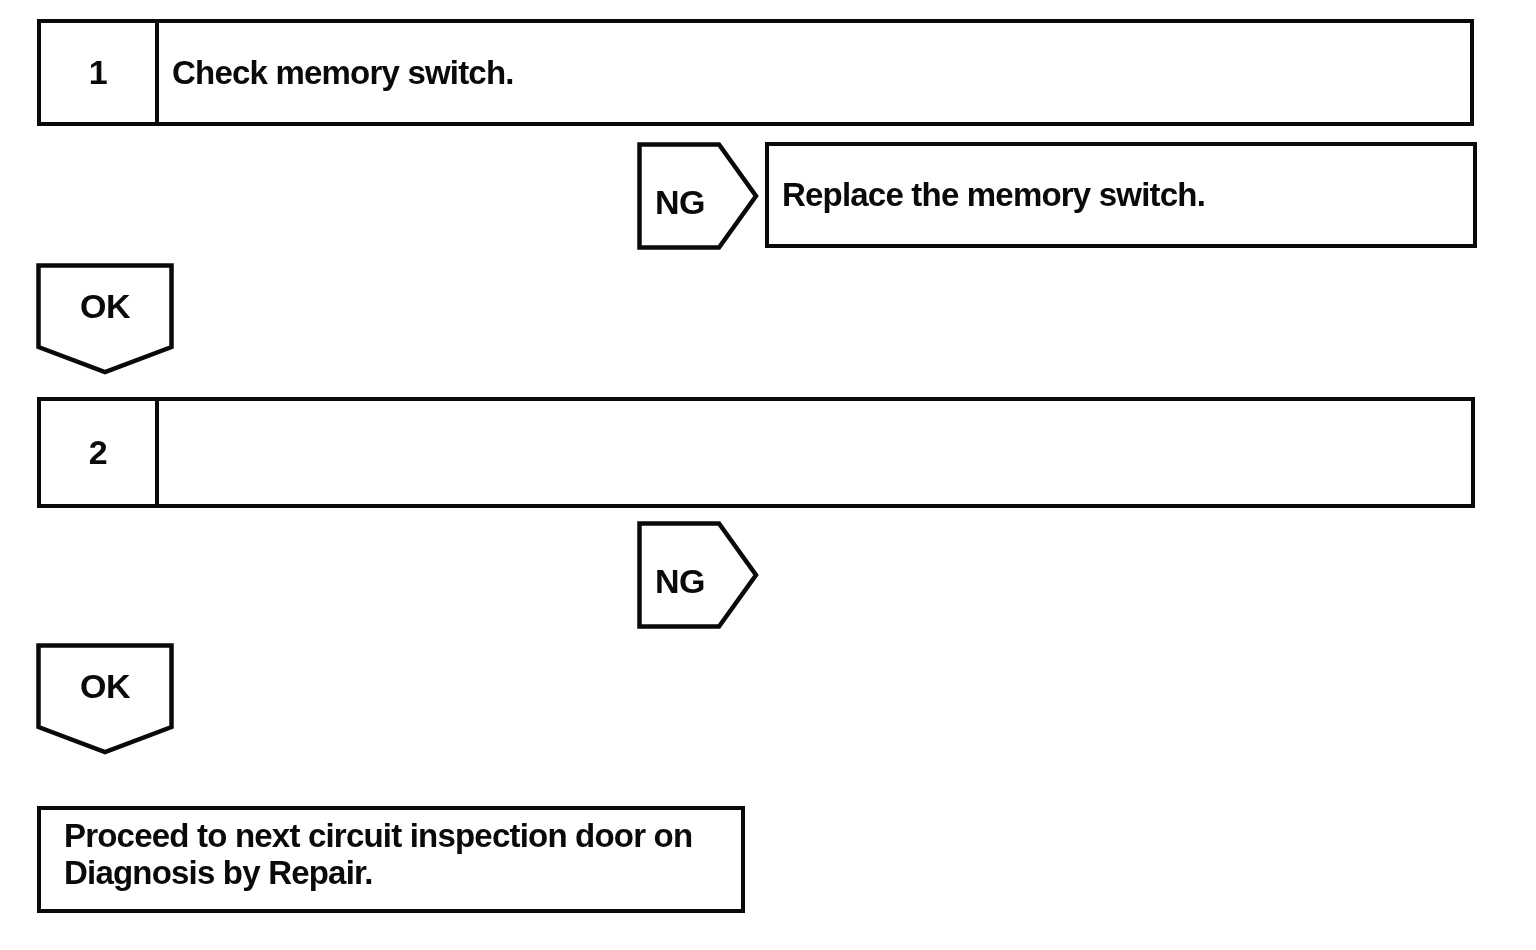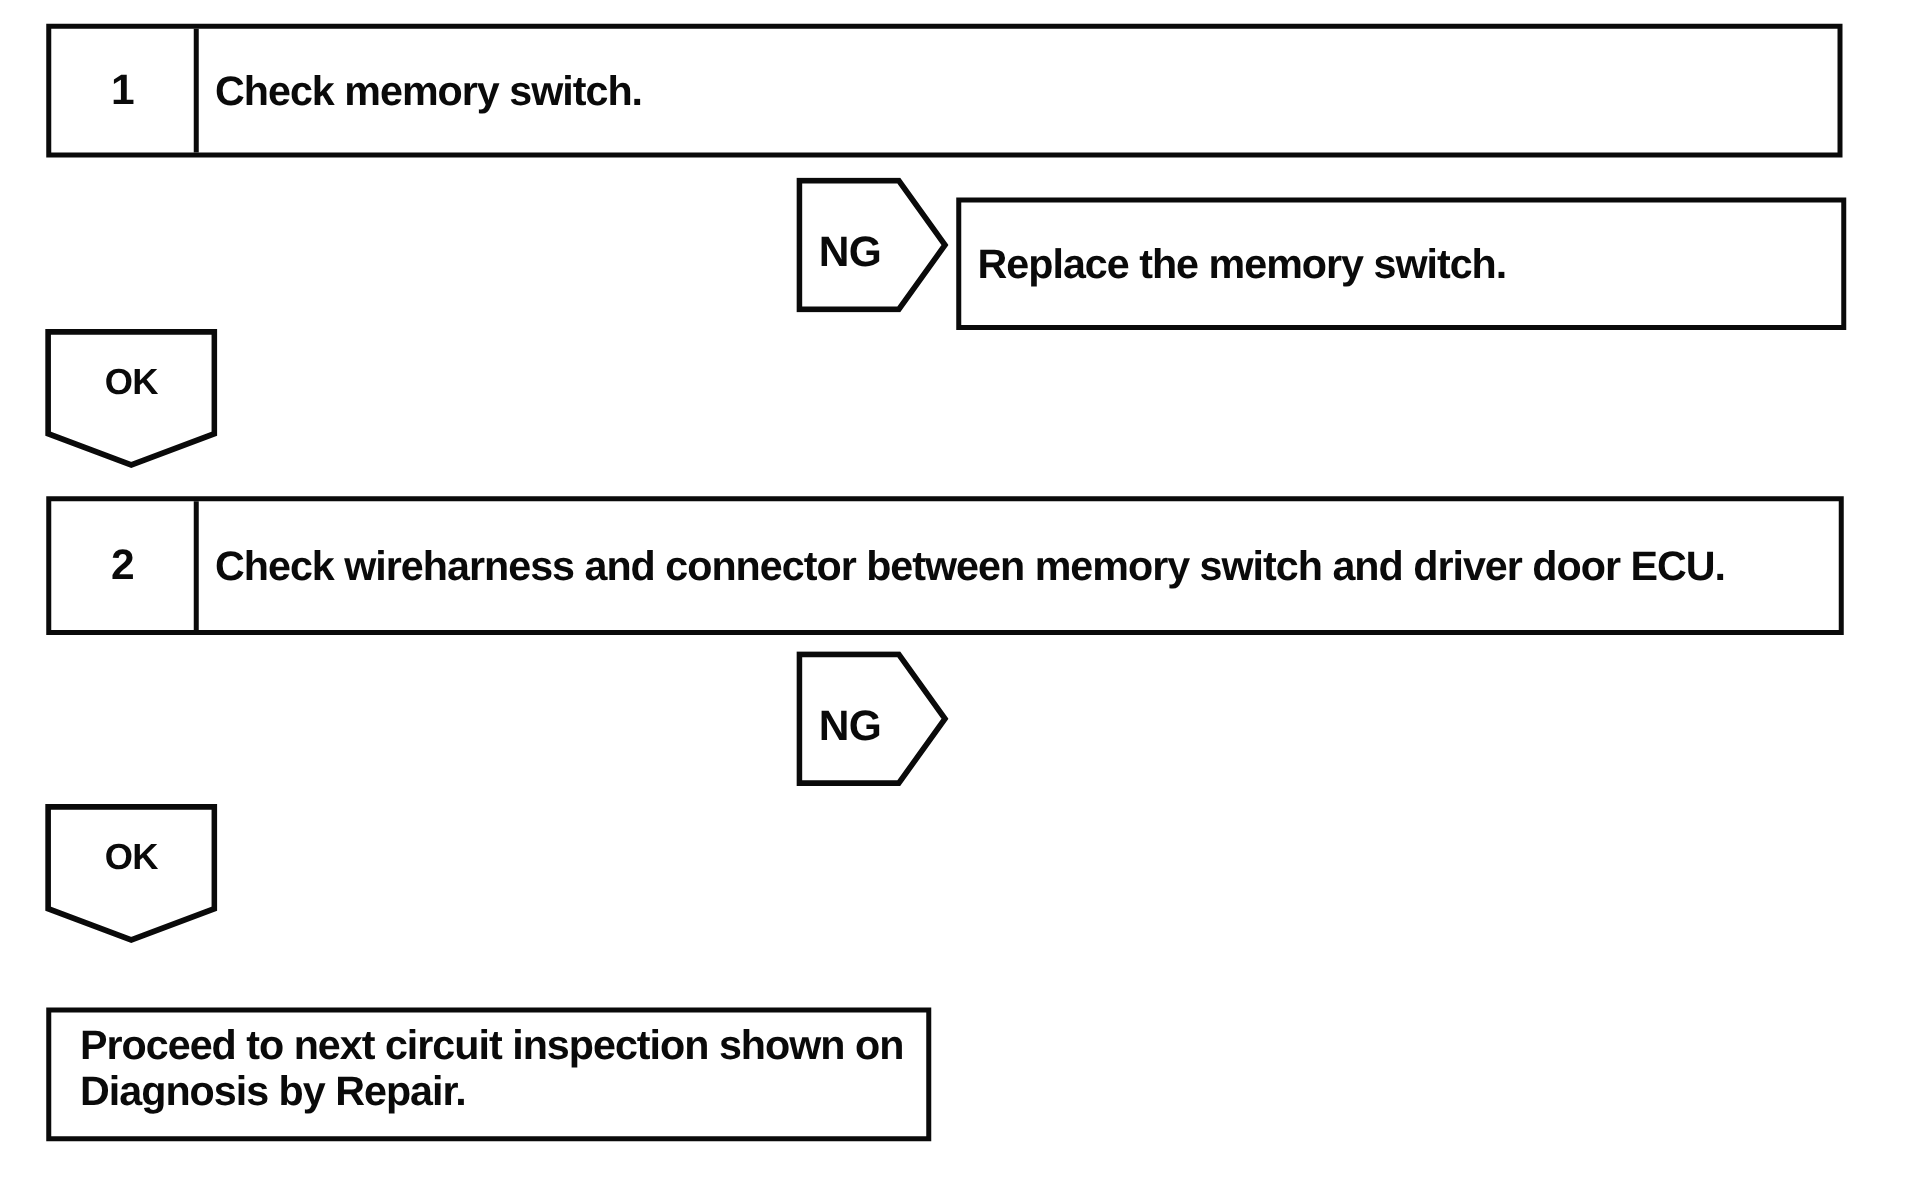--- a/index.html
+++ b/index.html
@@ -80,38 +80,38 @@
   .ok-wrap { width: 138px; height: 112px; }
   .ok-wrap svg { display: block; }
   .ok-wrap .shape-poly { fill: #ffffff; stroke: #0a0a0a; stroke-width: 4.5; stroke-linejoin: miter; }
   .ok-label {
     position: absolute;
     left: 0; top: 0;
     width: 138px; height: 86px;
     display: flex;
     align-items: center;
     justify-content: center;
-    font-size: 29px;
+    font-size: 34px;
     letter-spacing: -0.5px;
   }
 
   
   .final-box {
     border: 4px solid #0a0a0a;
     padding: 7px 10px 0 23px;
     font-size: 33px;
     letter-spacing: -0.8px;
     line-height: 37px;
     background: #ffffff;
   }
 
   
   #step1  { left: 37px;  top: 19px;  width: 1437px; height: 107px; }
   #ng1    { left: 637px; top: 142px; }
-  #res1   { left: 765px; top: 142px; width: 712px; height: 106px; margin-top: 16px; }
+  #res1   { left: 765px; top: 142px; width: 712px; height: 106px; }
   #ok1    { left: 36px;  top: 263px; }
   #step2  { left: 37px;  top: 397px; width: 1438px; height: 111px; }
   #ng2    { left: 637px; top: 521px; }
   #res2   { left: 765px; top: 520px; width: 710px; height: 110px; }
   #ok2    { left: 36px;  top: 643px; }
   #final  { left: 37px;  top: 806px; width: 708px; height: 107px; }
 </style>
 </head>
 <body>
 
@@ -139,36 +139,35 @@
     <svg width="138" height="112" viewBox="0 0 138 112">
       <polygon class="shape-poly" points="2.5,2.5 135.5,2.5 135.5,84 69,109 2.5,84"></polygon>
     </svg>
     <span class="ok-label">OK</span>
   </div>
 
   <section class="abs step-box" id="step2">
     <div class="num-cell">
       <span>2</span>
     </div>
-    <div class="instr">Check wireharness and connector between memory switch and driver door ECU.</div>
   </section>
 
   <div class="abs ng-wrap" id="ng2">
     <svg width="122" height="108" viewBox="0 0 122 108">
       <polygon class="shape-poly" points="2.5,2.5 82,2.5 119,54 82,105.5 2.5,105.5"></polygon>
     </svg>
     <span class="ng-label">NG</span>
   </div>
 
 
   <div class="abs ok-wrap" id="ok2">
     <svg width="138" height="112" viewBox="0 0 138 112">
       <polygon class="shape-poly" points="2.5,2.5 135.5,2.5 135.5,84 69,109 2.5,84"></polygon>
     </svg>
     <span class="ok-label">OK</span>
   </div>
 
   <section class="abs final-box" id="final">
-    <div>Proceed to next circuit inspection shown on</div>
+    <div>Proceed to next circuit inspection door on</div>
     <div>Diagnosis by Repair.</div>
   </section>
 
 </div>
 
 </body></html>

